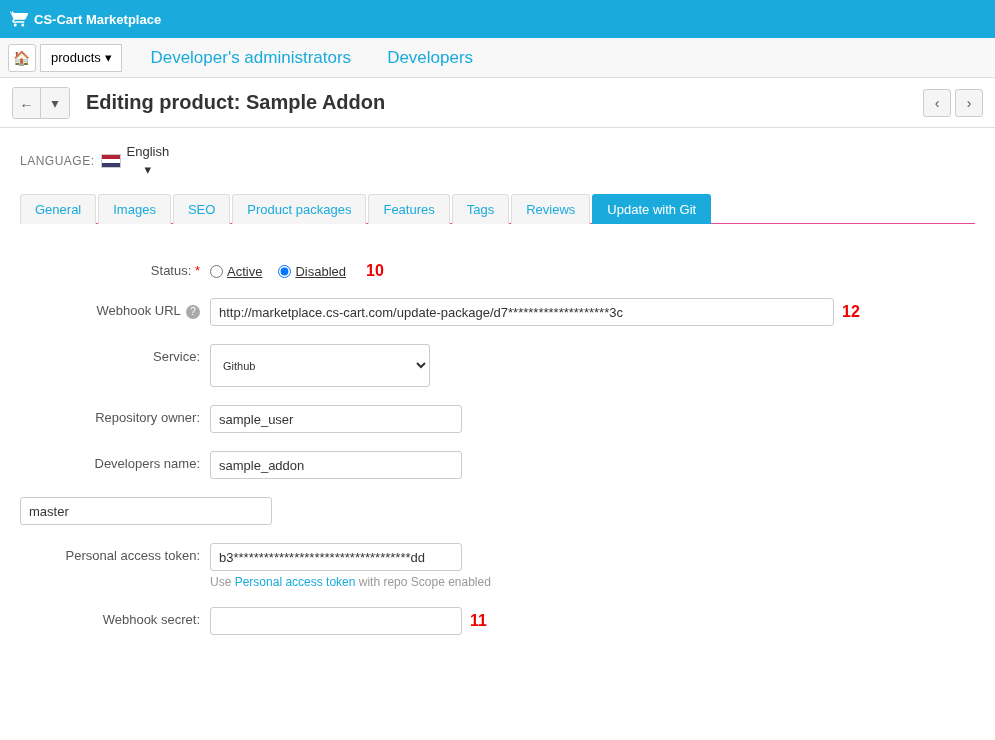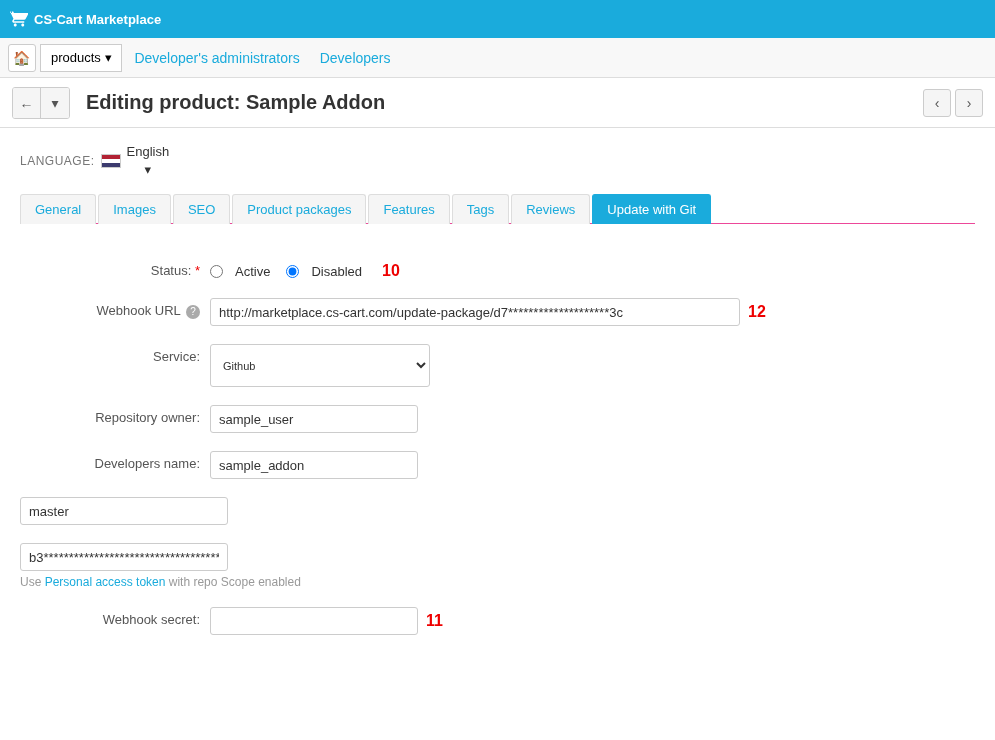--- a/index.html
+++ b/index.html
@@ -55,22 +55,23 @@
       font-size: 13px;
       display: flex;
       align-items: center;
       gap: 4px;
       height: 28px;
     }
     .nav-link {
       color: #1aabdc;
       text-decoration: none;
       padding: 4px 8px;
-      font-size: 14px;
-      cursor: pointer;
+      font-size: 17px;
+      cursor: pointer;
+      margin-left: 16px;
     }
 
     
     .toolbar {
       background: #fff;
       border-bottom: 1px solid #ddd;
       height: 50px;
       display: flex;
       align-items: center;
       padding: 0 12px;
@@ -222,36 +223,37 @@
     }
     .form-control {
       font-size: 13px;
       border: 1px solid #ccc;
       border-radius: 3px;
       padding: 4px 8px;
       height: 28px;
       color: #333;
       background: #fff;
     }
-    .input-wide { width: 530px; }
-    .input-medium { width: 208px; }
+    .input-wide { width: 624px; }
+    .input-medium { width: 252px; }
 
     
     .status-group {
       display: flex;
       align-items: center;
       gap: 16px;
       padding-top: 4px;
     }
     .radio-option {
       display: flex;
       align-items: center;
-      gap: 12px;
-      cursor: pointer;
-      font-size: 13px;
+      gap: 4px;
+      cursor: pointer;
+      font-size: 13px;
+      text-decoration: underline;
     }
     .radio-option input[type="radio"] {
       cursor: pointer;
     }
     .status-badge {
       color: #e00;
       font-size: 16px;
       font-weight: bold;
       margin-left: 4px;
     }
@@ -408,20 +410,23 @@
         <span>Developers name:</span>
       </div>
       <input type="text" class="form-control input-medium" value="sample_addon" style="">
     </div>
 
     <div class="form-row">
       <input type="text" class="form-control input-medium" value="master" style="">
     </div>
 
     <div class="form-row">
+      <div class="form-label">
+        <span>Personal access token:</span>
+      </div>
       <div class="form-field-col">
         <input type="text" class="form-control input-medium" value="b3***********************************dd" style="">
         <div class="help-text">
           <span>Use </span><a>Personal access token</a><span> with repo Scope enabled</span>
         </div>
       </div>
     </div>
 
     <div class="form-row">
       <div class="form-label">

